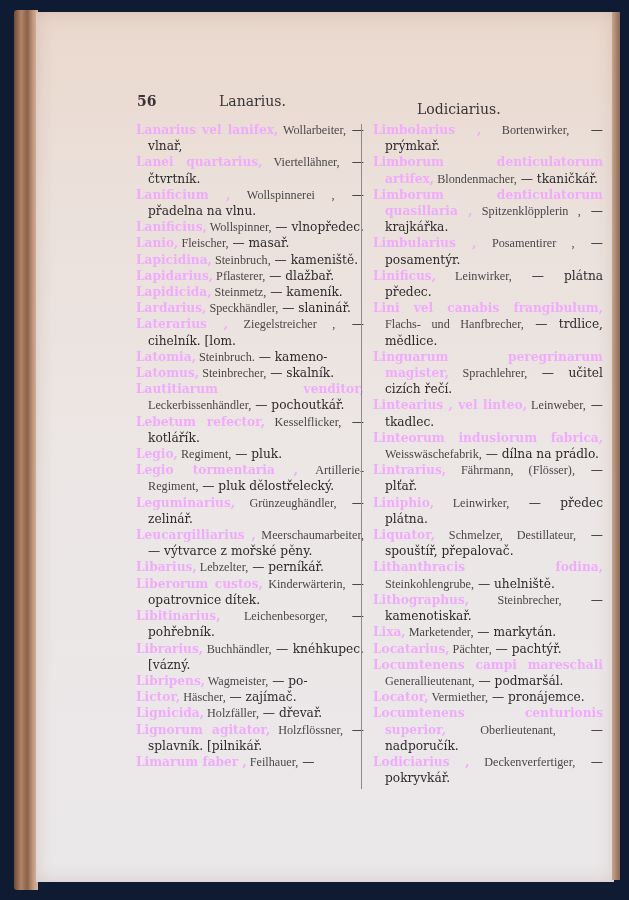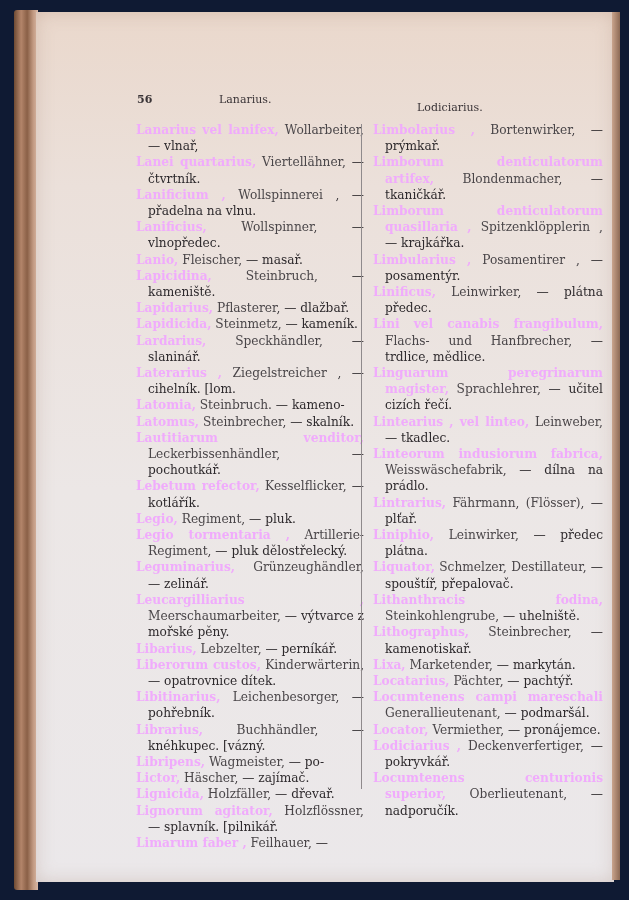--- a/index.html
+++ b/index.html
@@ -18,38 +18,38 @@
     position:absolute; left:36px; top:12px; width:578px; height:870px;
     background:linear-gradient(180deg,#ead8cc 0%,#ebe0da 20%,#ece7e6 55%,#ebe8ea 100%);
     box-shadow: inset 0 0 18px rgba(150,110,90,0.25);
   }
   .right-edge {
     position:absolute; left:612px; top:12px; width:8px; height:868px;
     background:linear-gradient(90deg,#c9a48d,#8d6a55);
   }
   .header {
     position:absolute; top:93px; left:137px; width:452px; height:20px;
-    font-size:11px; color:#3a3437;
+    font-size:14px; color:#3a3437;
   }
   .header .pnum { position:absolute; left:0; top:0; font-weight:bold; }
   .header .left-head { position:absolute; left:82px; top:0; }
   .header .right-head { position:absolute; left:280px; top:0;margin-top:8px; }
   .col {
     position:absolute; top:122px; width:228px;
     font-size:12.2px; line-height:16.2px; color:#2d2a2e;
   }
   .col.left { left:136px; }
   .col.right { left:373px; width:230px; }
   .divider {
     position:absolute; left:361px; top:124px; width:1px; height:665px;
     background:#8f8a8c;
   }
   .entry { padding-left:12px; text-indent:-12px; text-align:justify; margin:0; }
   .hw { font-weight:bold; color:#f0abfc; }
-  .de { color:#4a4649; }
+  .de { color:#4a4649;font-family:Liberation Serif, serif; }
   .cz { color:#2e2a2d; }
 </style>
 </head>
 <body>
 
 <div class="book-edge"></div>
 <div class="page"></div>
 <div class="right-edge"></div>
 
 <div class="header">
@@ -100,15 +100,15 @@
     <p class="entry"><span class="hw">Linteorum indusiorum fabrica,</span><span class="de"> Weisswäschefabrik,</span><span class="cz"> — dílna na prádlo.</span></p>
     <p class="entry"><span class="hw">Lintrarius,</span><span class="de"> Fährmann, (Flösser),</span><span class="cz"> — plťař.</span></p>
     <p class="entry"><span class="hw">Liniphio,</span><span class="de"> Leinwirker,</span><span class="cz"> — předec plátna.</span></p>
     <p class="entry"><span class="hw">Liquator,</span><span class="de"> Schmelzer, Destillateur,</span><span class="cz"> — spouštíř, přepalovač.</span></p>
     <p class="entry"><span class="hw">Lithanthracis fodina,</span><span class="de"> Steinkohlengrube,</span><span class="cz"> — uhelniště.</span></p>
     <p class="entry"><span class="hw">Lithographus,</span><span class="de"> Steinbrecher,</span><span class="cz"> — kamenotiskař.</span></p>
     <p class="entry"><span class="hw">Lixa,</span><span class="de"> Marketender,</span><span class="cz"> — markytán.</span></p>
     <p class="entry"><span class="hw">Locatarius,</span><span class="de"> Pächter,</span><span class="cz"> — pachtýř.</span></p>
     <p class="entry"><span class="hw">Locumtenens campi mareschali</span><span class="de"> Generallieutenant,</span><span class="cz"> — podmaršál.</span></p>
     <p class="entry"><span class="hw">Locator,</span><span class="de"> Vermiether,</span><span class="cz"> — pronájemce.</span></p>
+    <p class="entry"><span class="hw">Locumtenens centurionis superior,</span><span class="de"> Oberlieutenant,</span><span class="cz"> — nadporučík.</span></p>
     <p class="entry"><span class="hw">Lodiciarius ,</span><span class="de"> Deckenverfertiger,</span><span class="cz"> — pokryvkář.</span></p>
-    <p class="entry"><span class="hw">Locumtenens centurionis superior,</span><span class="de"> Oberlieutenant,</span><span class="cz"> — nadporučík.</span></p>
   </div>
 
 </body></html>

